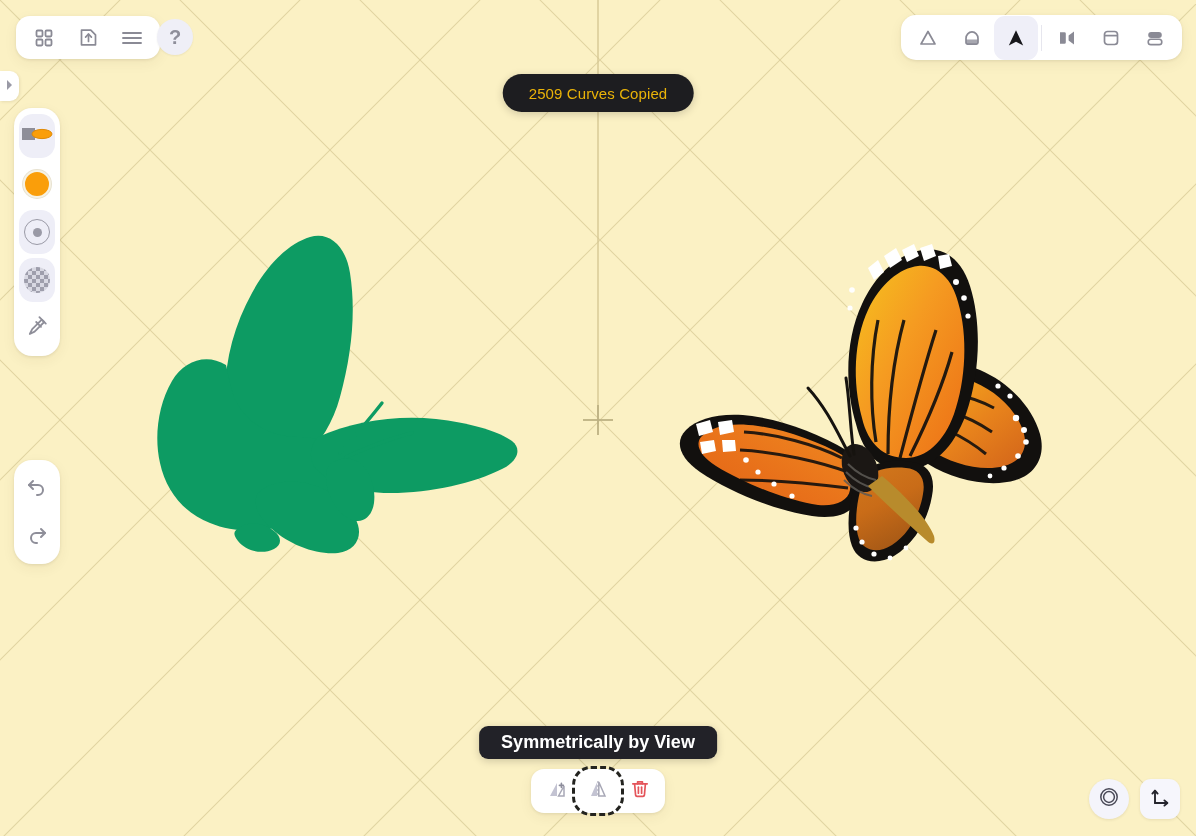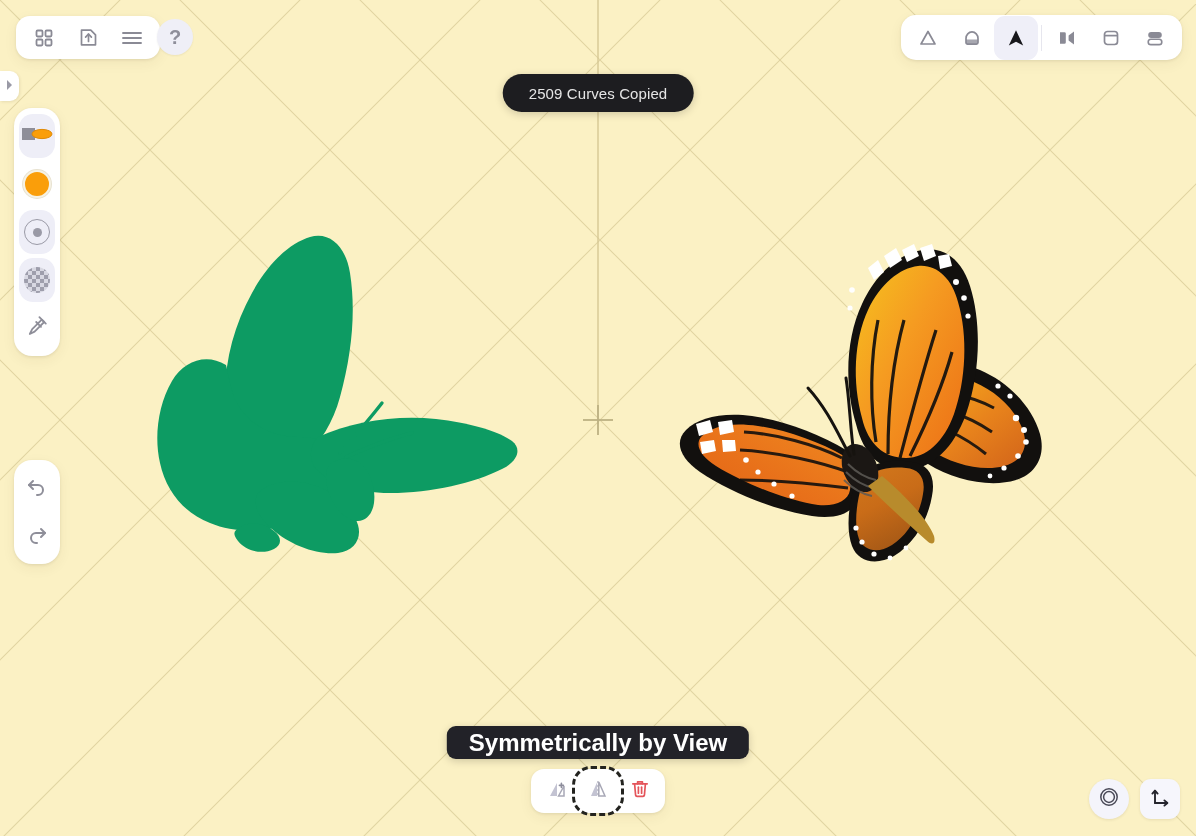--- a/index.html
+++ b/index.html
@@ -125,37 +125,37 @@
     width:46px; padding:4px 0;
     flex-direction:column;
     border-radius:18px; background:#fff;
     box-shadow:0 1px 3px rgba(60,50,20,.10), 0 4px 14px rgba(60,50,20,.06);
     display:flex; align-items:center;
   }
 
   
   #toast {
     position:absolute; left:50%; top:74px; transform:translateX(-50%);
-    background:#1D1D20; color:#e5e5e5;
+    background:#1D1D20; color:#eab308;
     padding:0 26px; height:38px;
     border-radius:19px;
     display:flex; align-items:center; justify-content:center;
     font-size:15px; letter-spacing:.1px;
     white-space:nowrap;
     box-shadow:0 2px 8px rgba(0,0,0,.18);
   }
 
   
   #context-tooltip {
     position:absolute; left:50%; top:726px; transform:translateX(-50%);
     background:#222228; color:#fff;
     padding:0 22px; height:33px;
     border-radius:9px;
     display:flex; align-items:center;
-    font-size:24px; font-weight:700; white-space:nowrap;
+    font-size:18px; font-weight:700; white-space:nowrap;
     box-shadow:0 2px 8px rgba(0,0,0,.18);
   }
   #bottom-bar {
     position:absolute; left:50%; top:769px; transform:translateX(-50%);
     height:44px; padding:0 6px; gap:4px;
     border-radius:13px;
   }
   #bottom-bar .bbtn {
     width:38px; height:36px;
     display:flex; align-items:center; justify-content:center;

